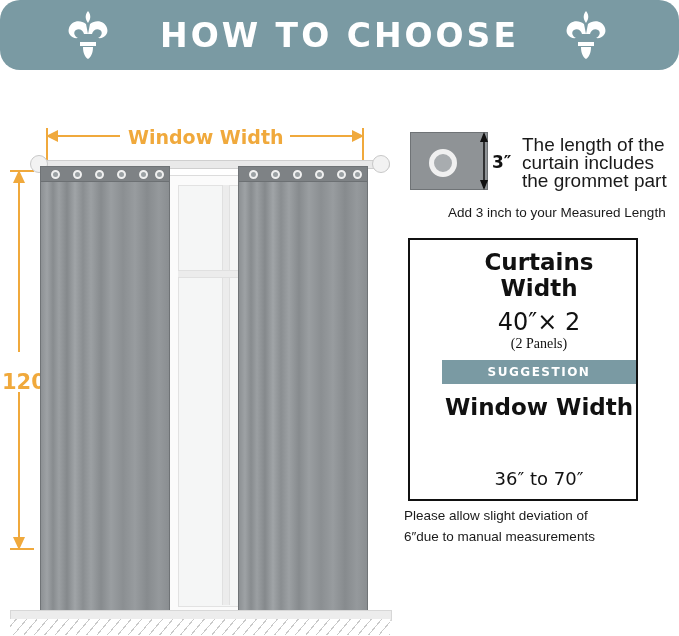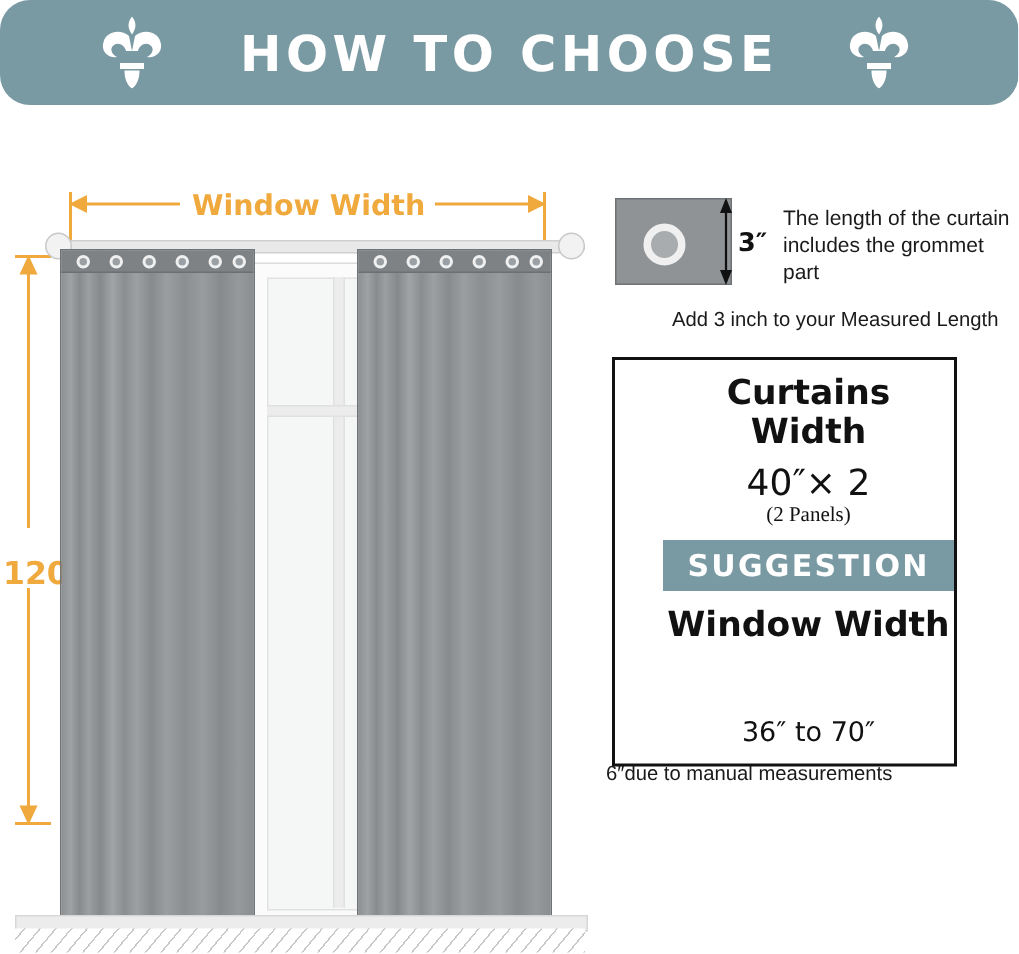--- a/index.html
+++ b/index.html
@@ -230,21 +230,21 @@
     font-size: 17px;
     font-weight: bold;
     color: #111;
     font-family: "DejaVu Sans", sans-serif;
   }
   .grommet-text {
     position: absolute;
     left: 118px;
     top: 66px;
     width: 152px;
-    font-size: 14px;
+    font-size: 19px;
     line-height: 18px;
     color: #1a1a1a;
   }
   .add-line {
     position: absolute;
     left: 6px;
     top: 135px;
     font-size: 13.5px;
     color: #1a1a1a;
     margin-left: 38px;
@@ -276,21 +276,21 @@
     padding: 2px 0 0;
   }
   .card-sub {
     font-size: 14px;
     padding: 0 0 8px;
     font-family: Liberation Serif, serif;
   }
   .card-banner {
     background: #7a9aa3;
     color: #ffffff;
-    font-size: 20px;
+    font-size: 12px;
     font-weight: bold;
     letter-spacing: 1.5px;
     padding: 5px 0;
   }
   .card-title2 {
     font-size: 23px;
     font-weight: bold;
     padding: 10px 0 4px;
   }
   .card-range {
@@ -395,16 +395,17 @@
     <div class="card">
       <div class="card-row card-title">Curtains Width</div>
       <div class="card-row card-value">40″× 2</div>
       <div class="card-row card-sub">(2 Panels)</div>
       <div class="card-row card-banner">SUGGESTION</div>
       <div class="card-row card-title2">Window Width</div>
       <div class="card-row card-range">36″ to 70″</div>
     </div>
 
     <div class="disclaimer">
+      <div>Please allow slight deviation of</div>
       <div>6″due to manual measurements</div>
     </div>
   </div>
 </div>
 
 </body></html>

